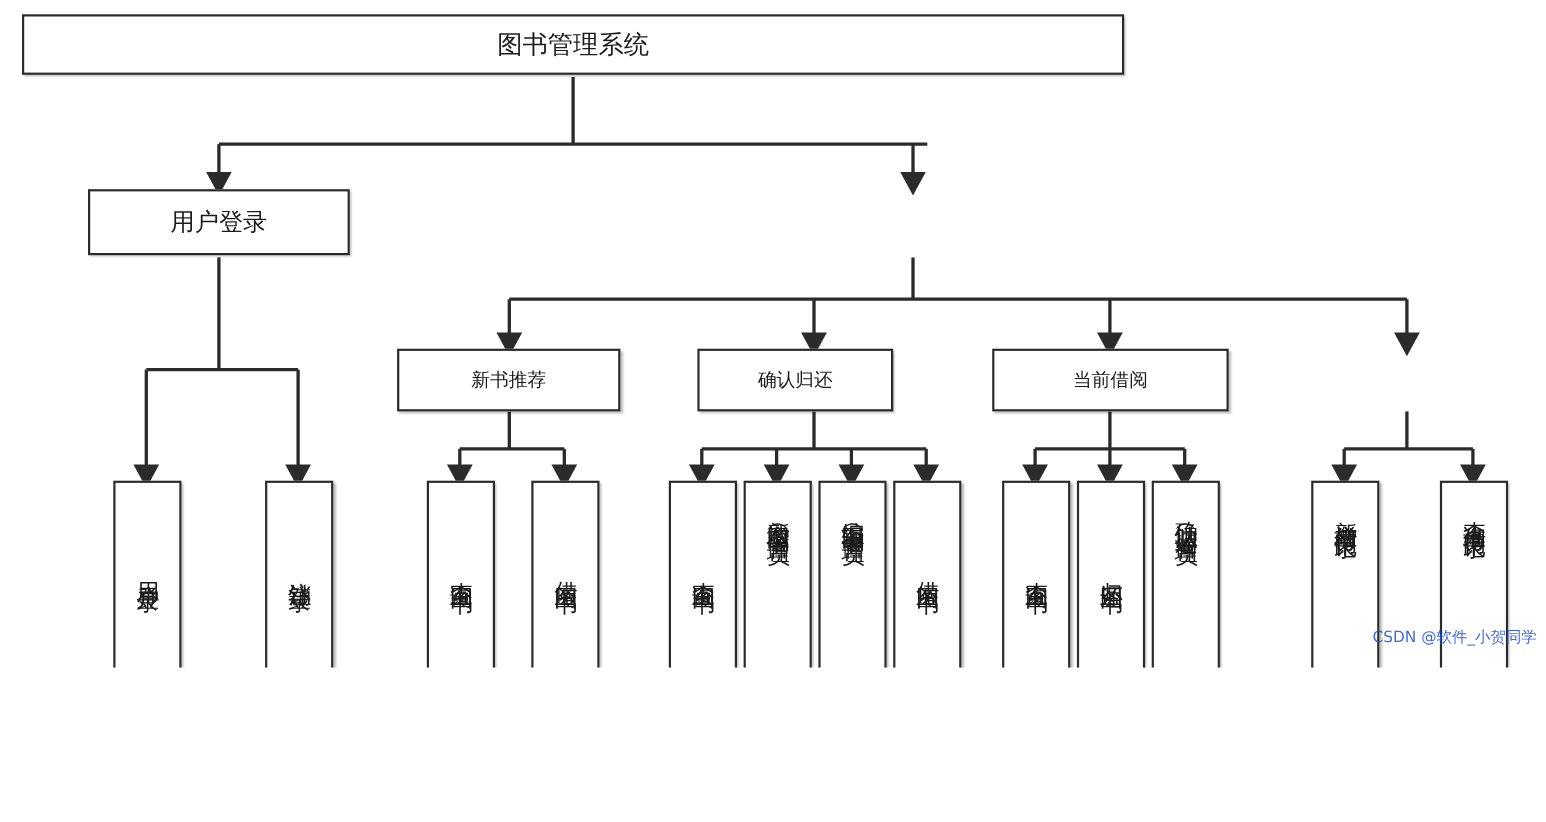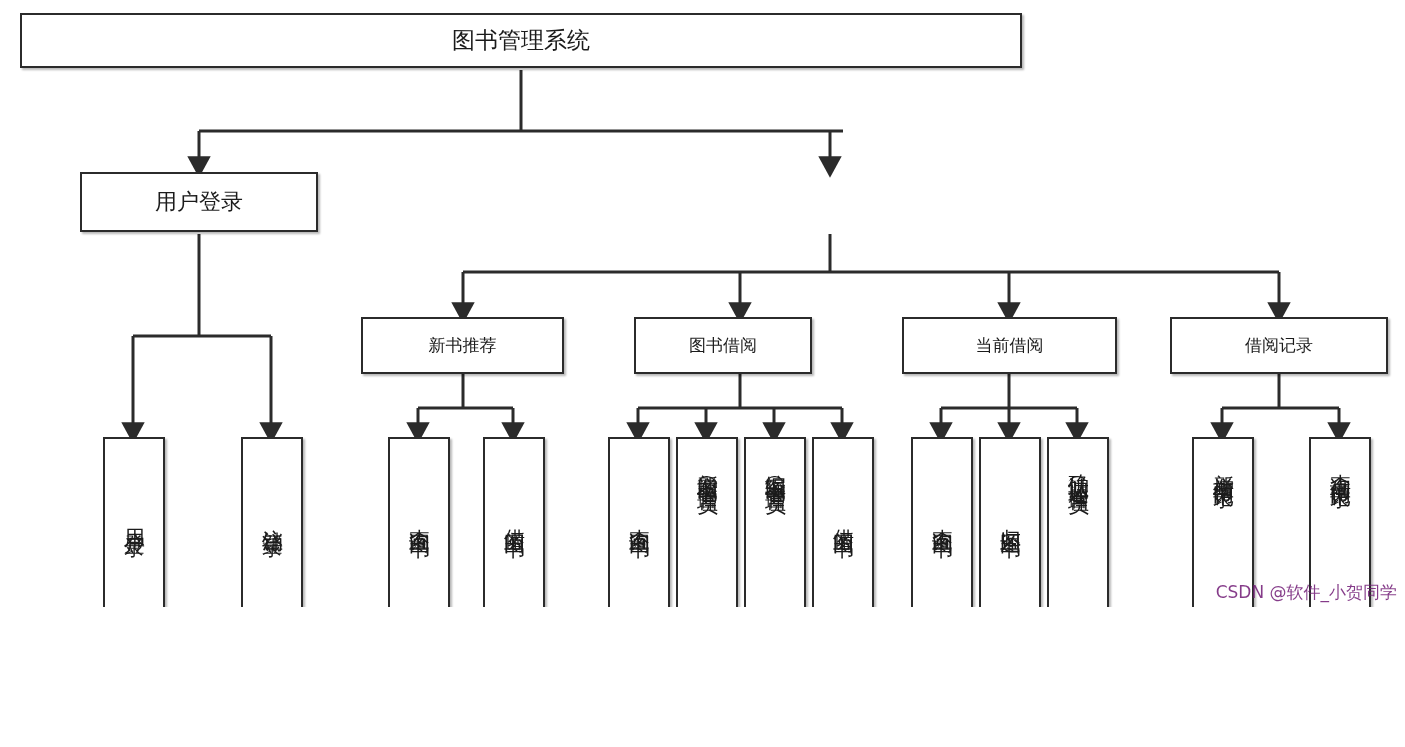--- a/index.html
+++ b/index.html
@@ -58,23 +58,23 @@
     position: absolute;
     left: 0;
     top: 0;
     width: 1405px;
     height: 747px;
     pointer-events: none;
   }
   .watermark {
     position: absolute;
     right: 8px;
-    bottom: 3px;
-    font-size: 17px;
-    color: #701a75;
+    bottom: 18px;
+    font-size: 14px;
+    color: #1d4ed8;
     opacity: 0.85;
     white-space: nowrap;
   }
 </style>
 </head>
 <body>
 
 <div id="canvas">
 
   <svg class="wires" viewBox="0 0 1405 747" xmlns="http://www.w3.org/2000/svg">
@@ -132,27 +132,24 @@
   </div>
 
   <div class="node level1" style="left:80px; top:172px; width:238px; height:60px;">
     <span>用户登录</span>
   </div>
 
   <div class="node level2" style="left:361px; top:317px; width:203px; height:57px;">
     <span>新书推荐</span>
   </div>
   <div class="node level2" style="left:634px; top:317px; width:178px; height:57px;">
-    <span>图书借阅</span>
+    <span>确认归还</span>
   </div>
   <div class="node level2" style="left:902px; top:317px; width:215px; height:57px;">
     <span>当前借阅</span>
-  </div>
-  <div class="node level2" style="left:1170px; top:317px; width:218px; height:57px;">
-    <span>借阅记录</span>
   </div>
 
   <div class="node leaf leaf-mid" style="left:103px; top:437px; width:62px; height:297px;">
     <span class="vtext">用户登录</span>
   </div>
   <div class="node leaf leaf-mid" style="left:241px; top:437px; width:62px; height:297px;">
     <span class="vtext">注销登录</span>
   </div>
 
   <div class="node leaf leaf-mid" style="left:388px; top:437px; width:62px; height:297px;">

